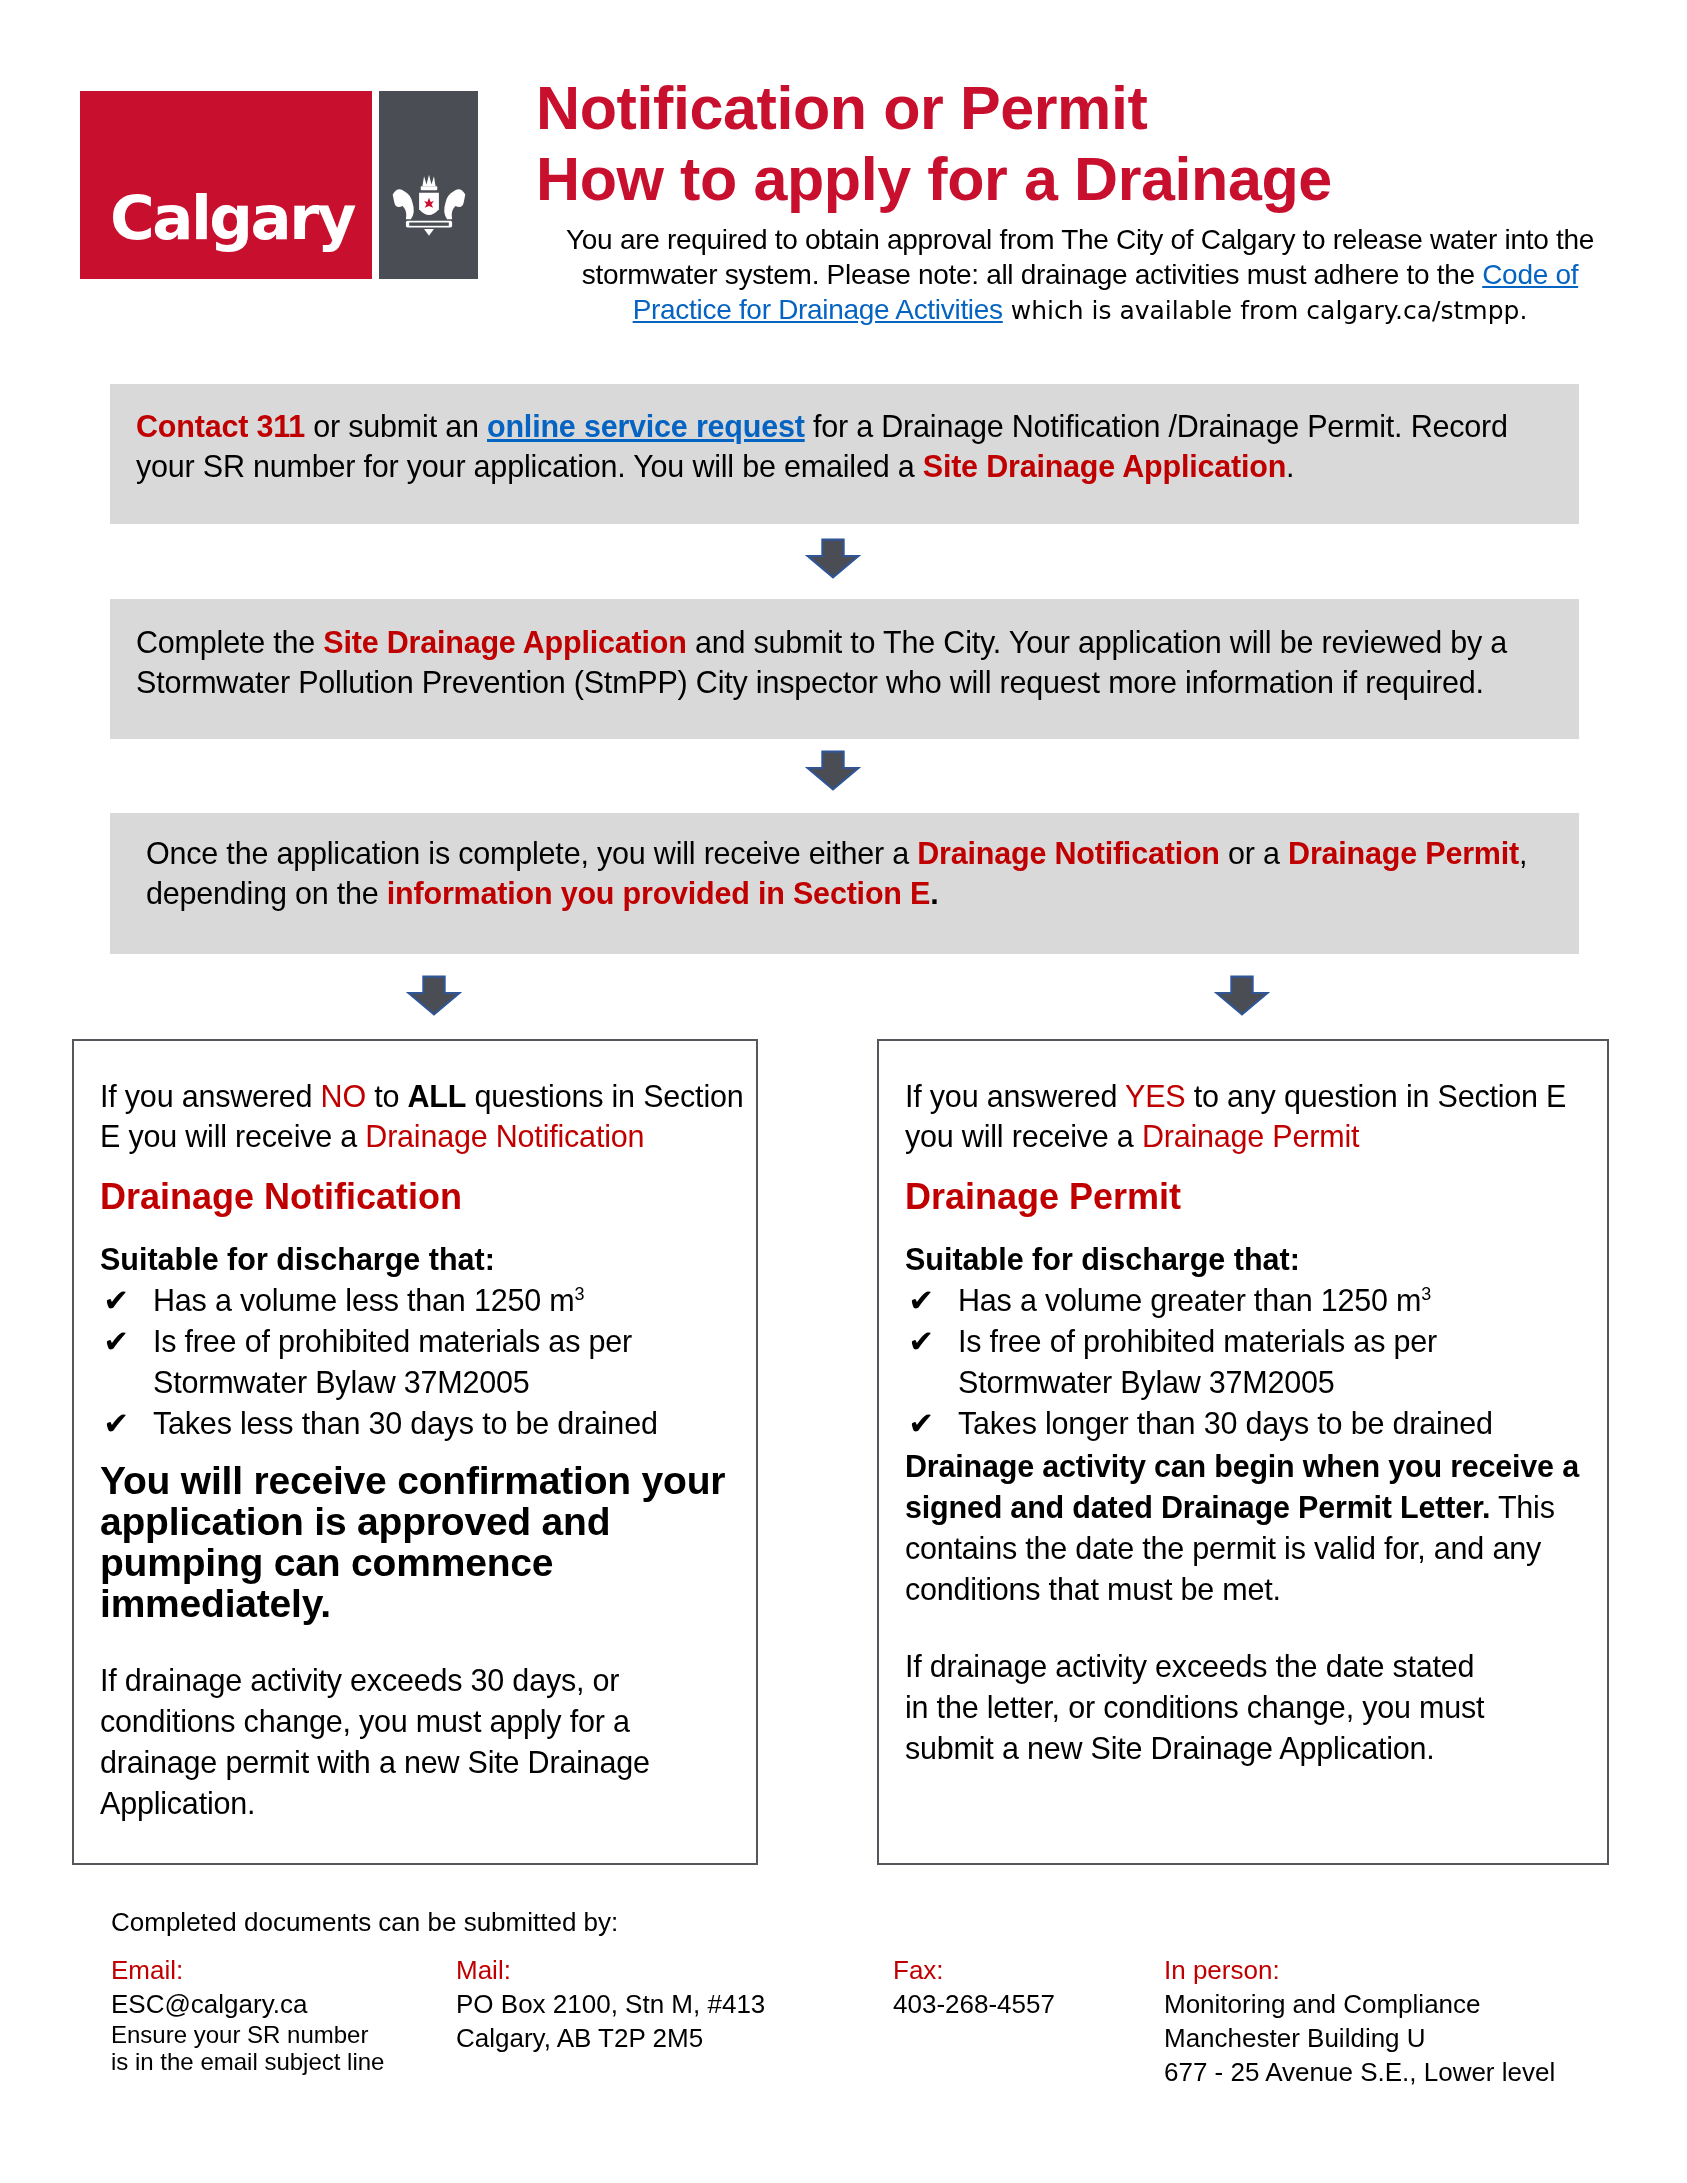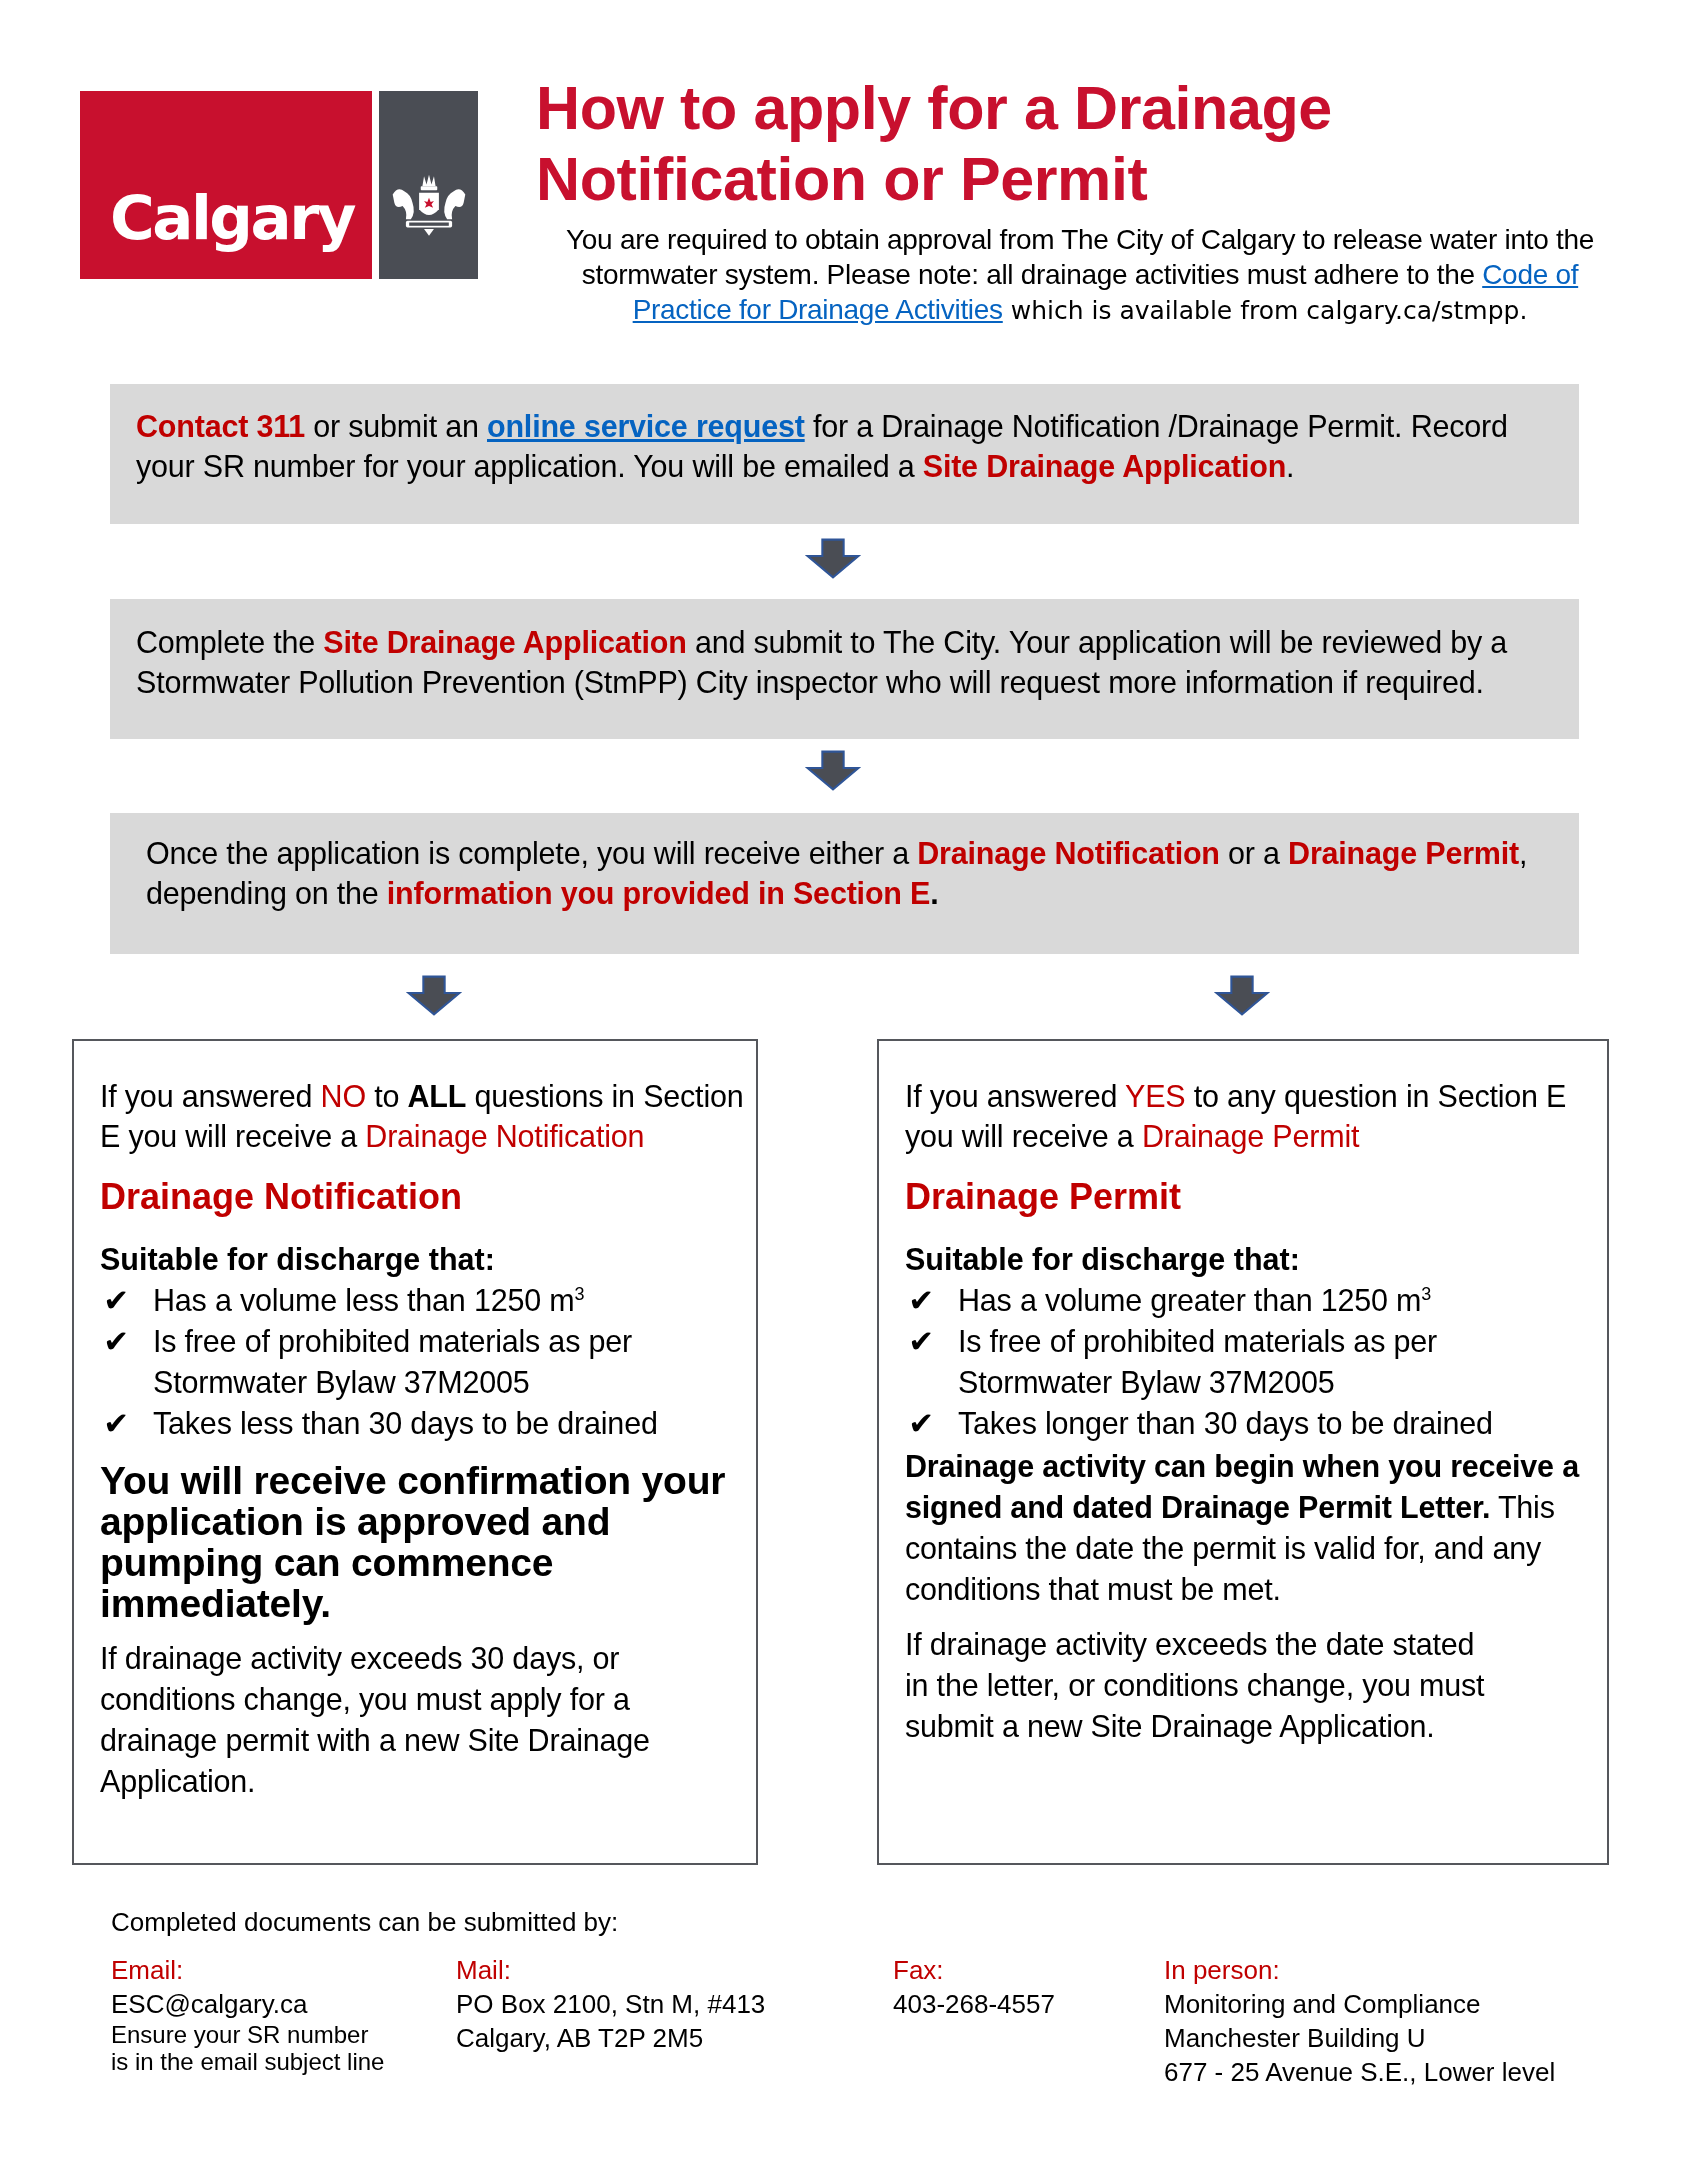--- a/index.html
+++ b/index.html
@@ -65,21 +65,21 @@
   .outcome li {
     position: relative; padding-left: 53px; font-size: 30.5px; line-height: 41px;
     letter-spacing: -0.2px;
   }
   .outcome li .check {
     position: absolute; left: 3.3px; top: 0; font-size: 31px; line-height: 41px;
     font-family: "DejaVu Sans", sans-serif;
   }
   .outcome sup { font-size: 18px; vertical-align: 11.5px; line-height: 0; }
   .outcome .bold-para { font-weight: bold; font-size: 39px; line-height: 41px; margin-top: 16.5px; letter-spacing: -0.2px; }
-  .outcome .para { font-size: 30.5px; line-height: 41px; margin-top: 14px; letter-spacing: -0.2px; }
+  .outcome .para { font-size: 30.5px; line-height: 41px; margin-top: 36px; letter-spacing: -0.2px; }
   #box-right .mixed-para { font-size: 30.5px; line-height: 41px; margin-top: 2px; letter-spacing: -0.2px; }
   #box-right .mixed-para b { font-weight: bold; }
 
   
   #submit-intro { left: 111px; top: 1906px; font-size: 26px; line-height: 33px; }
   .contact { position: absolute; top: 1953px; font-size: 26px; line-height: 34px; }
   .contact .label { color: #c00000; }
   .contact .note { font-size: 24px; line-height: 27px; }
   #c-email { left: 111px; }
   #c-mail { left: 456px; }
@@ -102,22 +102,22 @@
       <path d="M96 26 Q90 16 82 22 Q74 26 72 36 Q68 48 74 56 L80 56 Q78 46 84 40 Q92 44 94 36 Z"></path>
       <rect x="24" y="58" width="56" height="8" rx="2"></rect>
       <path d="M46 68 L52 76 L58 68 Z"></path>
     </g>
     <path d="M52 30 L54 35 L58 34 L55 38 L57 42 L52 40 L47 42 L49 38 L46 34 L50 35 Z" fill="#c8102e"></path>
     <rect x="28" y="60" width="48" height="4" fill="#4a4d54"></rect>
   </svg>
 </div>
 
 <div id="title" class="abs">
+  <div>Notification or Permit</div>
   <div>How to apply for a Drainage</div>
-  <div>Notification or Permit</div>
 </div>
 <div id="intro" class="abs"><span>You are required to obtain approval from The City of Calgary to release water into the stormwater system. Please note: all drainage activities must adhere to the </span><a>Code of Practice for Drainage Activities</a><span class="calibri"> which is available from calgary.ca/stmpp.</span></div>
 
 <div id="step1" class="step"><span class="red-b">Contact 311</span><span> or submit an </span><a>online service request</a><span> for a Drainage Notification /Drainage Permit. Record your SR number for your application. You will be emailed a </span><span class="red-b">Site Drainage Application</span><span>.</span></div>
 
 <svg class="arrow" style="left:804px; top:538px;" viewBox="0 0 70 50">
   <path d="M22 2 H48 V22 H66 L35 48 L4 22 H22 Z" fill="#4a4d54" stroke="#2f5597" stroke-width="2.5" stroke-linejoin="miter"></path>
 </svg>
 
 <div id="step2" class="step"><span>Complete the </span><span class="red-b">Site Drainage Application</span><span> and submit to The City. Your application will be reviewed by a Stormwater Pollution Prevention (StmPP) City inspector who will request more information if required.</span></div>

